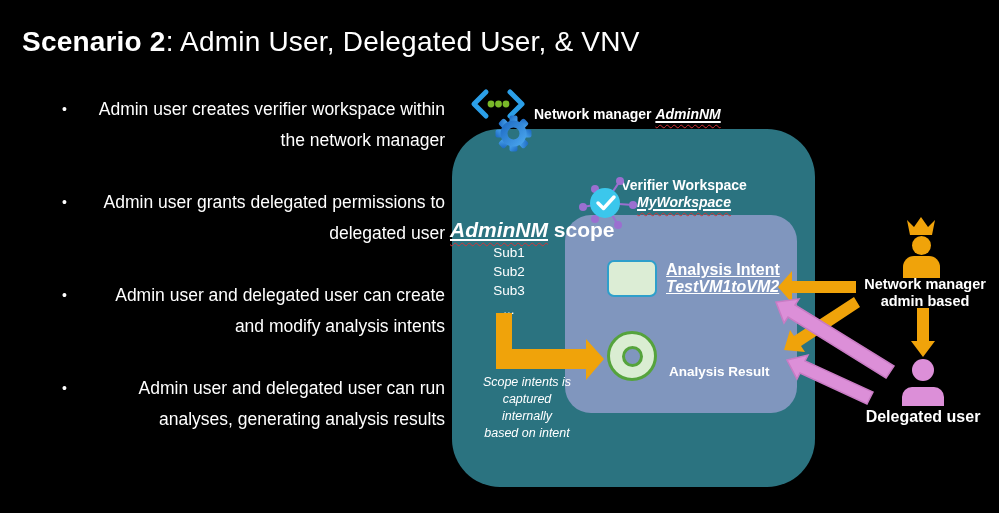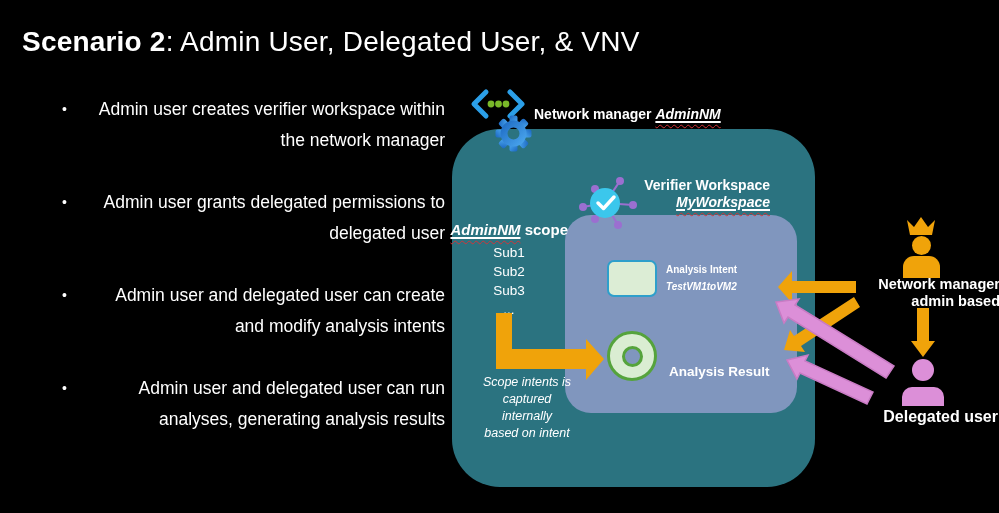--- a/index.html
+++ b/index.html
@@ -15,21 +15,21 @@
   .title .b{font-weight:700;}
   
   .bullets{left:60px;top:94px;width:385px;text-align:right;}
   .bullet{position:relative;padding-left:32px;font-size:17.5px;line-height:31px;margin-bottom:31px;font-weight:400;}
   .bullet::before{content:"\2022";position:absolute;left:2px;top:0;font-size:14px;}
   
   .nm-box{left:452px;top:129px;width:363px;height:358px;border-radius:48px;background:#2B7380;z-index:1;}
   .ws-box{left:565px;top:215px;width:232px;height:198px;border-radius:26px;background:#8096BE;z-index:2;}
   
   .dlabel{font-weight:700;font-size:14px;line-height:17px;z-index:4;white-space:nowrap;}
-  .center{text-align:right;}
+  .center{text-align:center;}
   .it{font-style:italic;}
   .wu{text-decoration-line:underline;text-decoration-style:solid;text-decoration-color:#fff;text-decoration-thickness:1.5px;text-underline-offset:2px;}
   .squig{text-decoration-line:underline;text-decoration-style:wavy;text-decoration-color:#D13438;text-decoration-thickness:1px;text-underline-offset:4.5px;}
   .scope-items{left:450px;top:243px;width:118px;text-align:center;font-size:13.5px;line-height:19px;font-weight:400;z-index:4;}
   .caption{left:462px;top:374px;width:130px;text-align:center;font-size:12.5px;line-height:17px;font-style:italic;font-weight:400;z-index:4;}
   .intent-box{left:607px;top:260px;width:50px;height:37px;background:#DCEDD5;border:2.5px solid #2E9FCB;border-radius:7px;box-sizing:border-box;z-index:3;}
   .donut{left:607px;top:331px;width:50px;height:50px;border-radius:50%;background:#DAEDD2;border:3px solid #55A33C;box-sizing:border-box;z-index:3;display:flex;align-items:center;justify-content:center;}
   .donut-hole{width:21px;height:21px;border-radius:50%;background:#8096BE;border:3px solid #55A33C;box-sizing:border-box;}
   .arrows{left:0;top:0;z-index:5;pointer-events:none;}
   .icon{z-index:6;}
@@ -49,37 +49,37 @@
 <div class="abs nm-box"></div>
 <div class="abs ws-box"></div>
 
 <div class="abs dlabel" style="left:534px;top:106px;"><span>Network manager </span><span class="it wu"><span class="squig">AdminNM</span></span></div>
 
 <div class="abs dlabel center" style="left:598px;top:177px;width:172px;">
   <div>Verifier Workspace</div>
   <div class="it wu" style="display:inline-block;"><span class="squig">MyWorkspace</span></div>
 </div>
 
-<div class="abs dlabel center" style="left:450px;top:221px;width:118px;font-size:15px;"><span class="it wu"><span class="squig">AdminNM</span></span><span> scope</span></div>
+<div class="abs dlabel center" style="left:450px;top:221px;width:118px;font-size:21px;"><span class="it wu"><span class="squig">AdminNM</span></span><span> scope</span></div>
 <div class="abs scope-items">
   <div>Sub1</div>
   <div>Sub2</div>
   <div>Sub3</div>
   <div>...</div>
 </div>
 
 <div class="abs caption">
   <div>Scope intents is</div>
   <div>captured</div>
   <div>internally</div>
   <div>based on intent</div>
 </div>
 
 <div class="abs intent-box"></div>
-<div class="abs dlabel" style="left:666px;top:261px;font-size:10px;">
+<div class="abs dlabel" style="left:666px;top:261px;font-size:16px;text-decoration:underline;">
   <div>Analysis Intent</div>
   <div class="it">TestVM1toVM2</div>
 </div>
 
 <div class="abs donut">
     <div class="donut-hole"></div>
   </div>
 <div class="abs dlabel" style="left:669px;top:349px;font-size:13.5px;margin-top:14px;">Analysis Result</div>
 
 <div class="abs dlabel center" style="left:850px;top:276px;width:150px;font-size:14.5px;">

